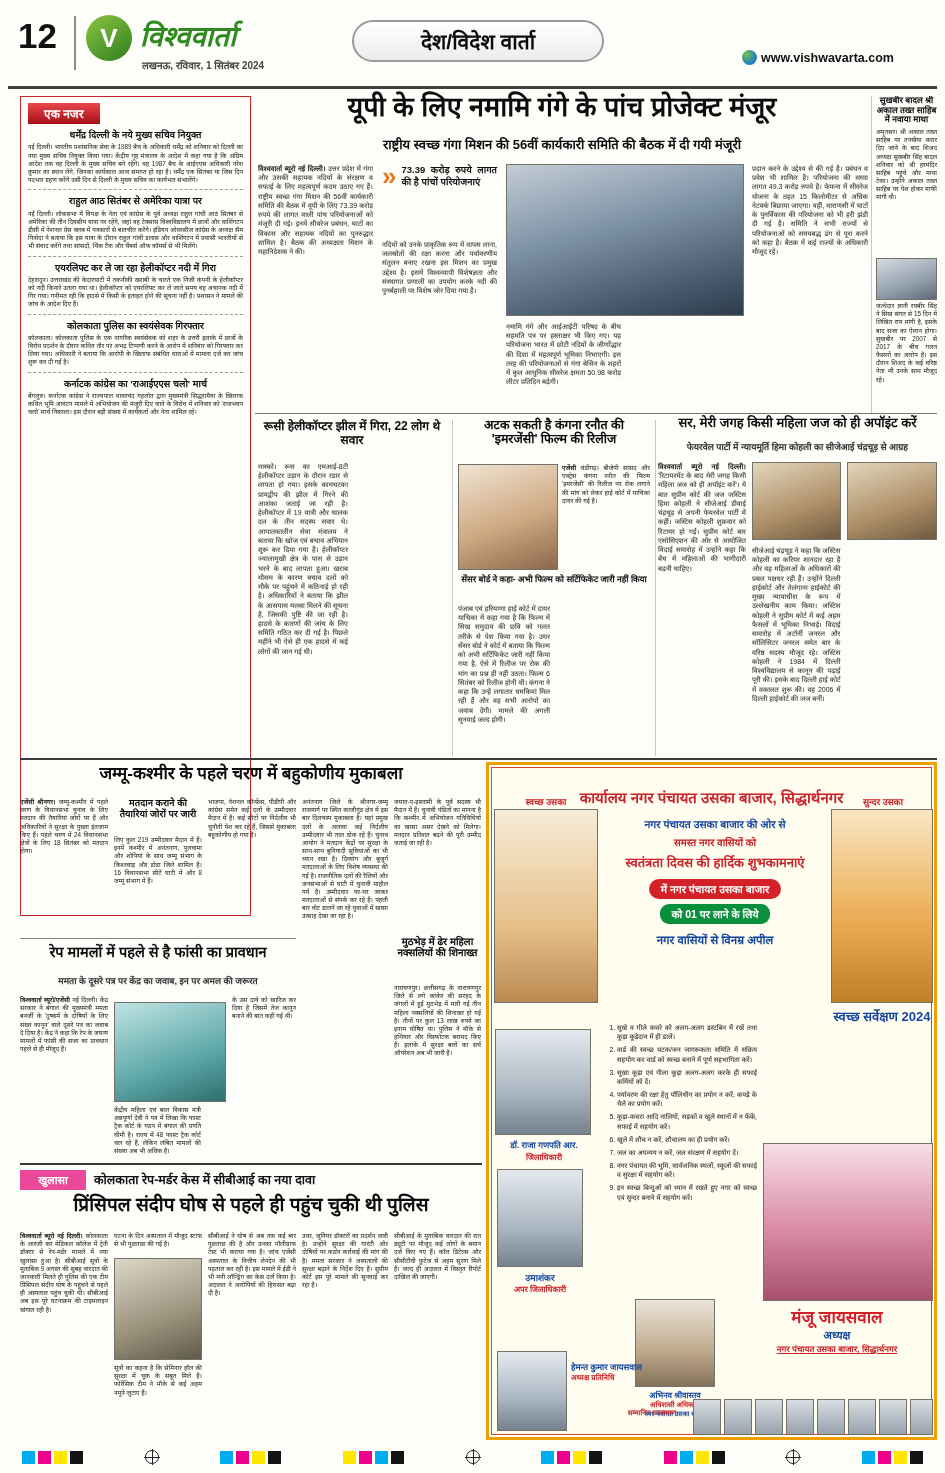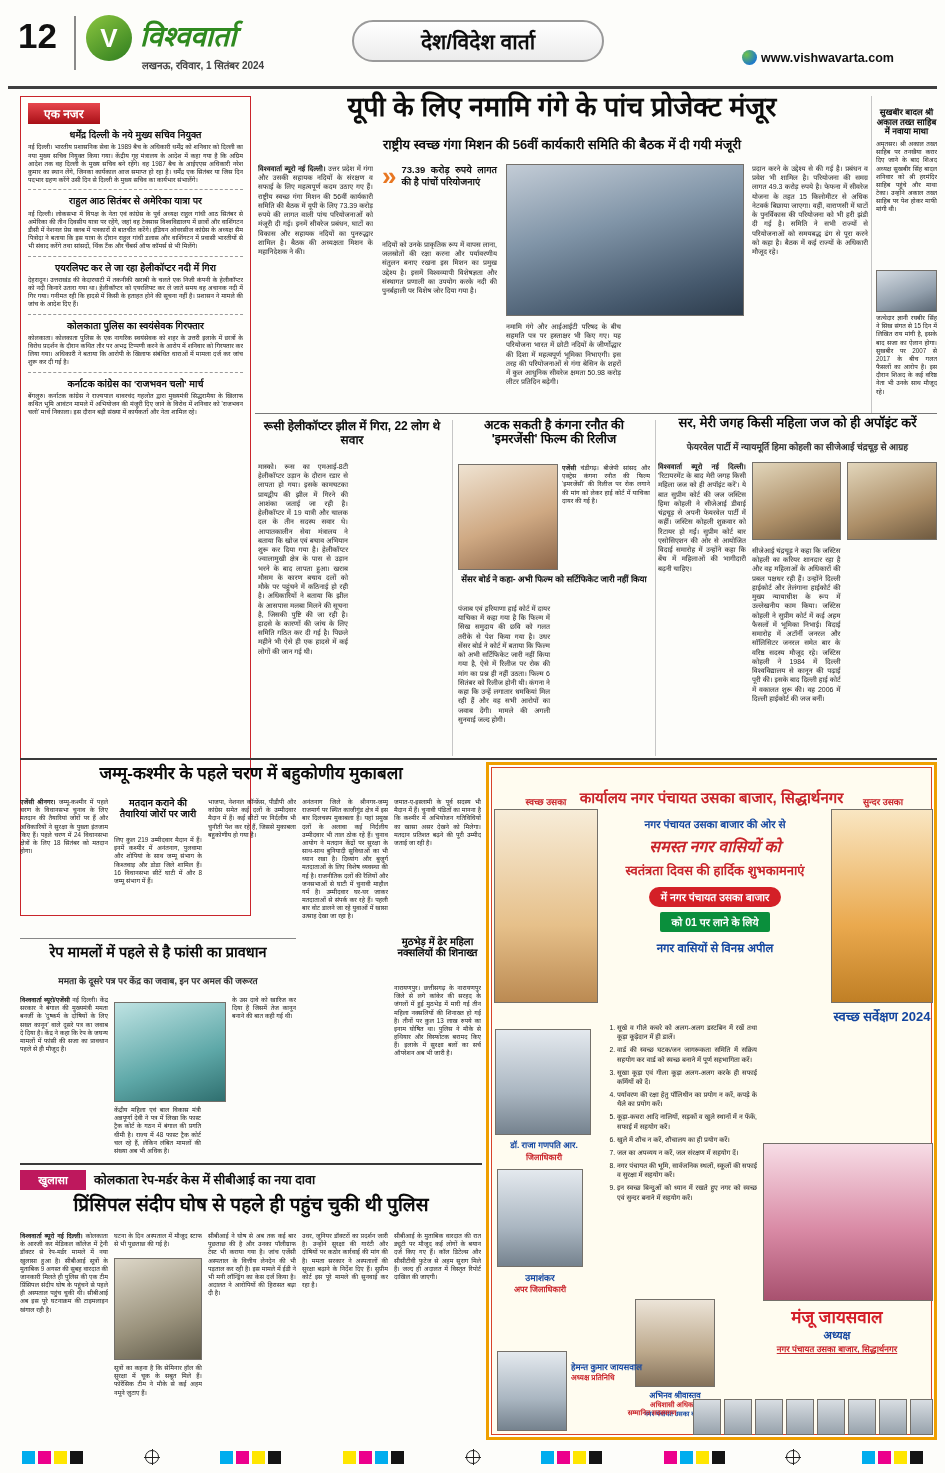--- a/index.html
+++ b/index.html
@@ -39,27 +39,27 @@
   .en-box{border:1px solid #c9252b;padding:0 7px 6px 7px;overflow:hidden;background:#fffefb;}
   .en-tab{display:inline-block;background:linear-gradient(#e8474d,#a80f16);color:#fff;font-weight:bold;
        font-size:12px;padding:2px 16px;margin:6px 0 3px 0;}
   .en-item{border-bottom:1px dashed #9a9a9a;padding-bottom:5px;margin-bottom:5px;}
   .en-item:last-child{border-bottom:none;}
   .en-t{font-size:9.5px;font-weight:bold;text-align:center;margin:2px 0 3px 0;line-height:1.2;}
   
   .pq{font-size:9.5px;font-weight:bold;line-height:1.3;text-align:justify;color:#111;}
   .pq::before{content:"»";color:#e87722;font-size:26px;font-weight:bold;float:left;margin:-4px 5px 0 0;}
   
-  .kicker-box{background:#be185d;color:#fff;font-weight:bold;font-size:11px;text-align:center;line-height:20px;}
+  .kicker-box{background:#ec4899;color:#fff;font-weight:bold;font-size:11px;text-align:center;line-height:20px;}
   
   .ad-box{border:3px solid #ef9f00;background:#fffcf0;box-shadow:inset 0 0 0 2px #fff,inset 0 0 0 3px #d8432a;}
   .pill-red{display:inline-block;background:#d42027;color:#fff;font-weight:bold;font-size:10.5px;
        padding:3px 12px;border-radius:13px;}
   .pill-green{display:inline-block;background:#0a8f3c;color:#fff;font-weight:bold;font-size:10.5px;
-       padding:3px 12px;border-radius:2px;}
+       padding:3px 12px;border-radius:9px;}
   .blue{color:#14469f;} .red{color:#c9252b;}
   .appeal-list{margin:0;padding:0 0 0 14px;}
   .appeal-list li{font-size:6.8px;line-height:1.35;text-align:justify;margin-bottom:4px;color:#151515;}
   
   .marks{display:flex;align-items:center;justify-content:space-between;padding:0 14px;}
   .mk-group{display:flex;gap:3px;align-items:center;}
   .sq{width:13px;height:13px;display:inline-block;}
   .sq-c{background:#00adee;} .sq-m{background:#ec008c;} .sq-y{background:#ffe600;} .sq-k{background:#141414;}
   .reg{width:12px;height:12px;border:1.5px solid #222;border-radius:50%;position:relative;}
   .reg::before{content:"";position:absolute;left:50%;top:-2px;bottom:-2px;width:1px;background:#222;}
@@ -91,41 +91,41 @@
     </div>
     <div class="en-item">
       <div class="en-t">एयरलिफ्ट कर ले जा रहा हेलीकॉप्टर नदी में गिरा</div>
       <div class="tiny" style="max-height:86px;">देहरादून। उत्तराखंड की केदारघाटी में तकनीकी खराबी के चलते एक निजी कंपनी के हेलीकॉप्टर को नदी किनारे उतारा गया था। हेलीकॉप्टर को एयरलिफ्ट कर ले जाते समय वह अचानक नदी में गिर गया। गनीमत रही कि हादसे में किसी के हताहत होने की सूचना नहीं है। प्रशासन ने मामले की जांच के आदेश दिए हैं।</div>
     </div>
     <div class="en-item">
       <div class="en-t">कोलकाता पुलिस का स्वयंसेवक गिरफ्तार</div>
       <div class="tiny" style="max-height:80px;">कोलकाता। कोलकाता पुलिस के एक नागरिक स्वयंसेवक को शहर के उत्तरी इलाके में छात्रों के विरोध प्रदर्शन के दौरान कथित तौर पर अभद्र टिप्पणी करने के आरोप में शनिवार को गिरफ्तार कर लिया गया। अधिकारी ने बताया कि आरोपी के खिलाफ संबंधित धाराओं में मामला दर्ज कर जांच शुरू कर दी गई है।</div>
     </div>
     <div class="en-item">
-      <div class="en-t">कर्नाटक कांग्रेस का 'राजभवन चलो' मार्च</div>
+      <div class="en-t">कर्नाटक कांग्रेस का 'राआईएएस चलो' मार्च</div>
       <div class="tiny" style="max-height:78px;">बेंगलुरु। कर्नाटक कांग्रेस ने राज्यपाल थावरचंद गहलोत द्वारा मुख्यमंत्री सिद्धरामैया के खिलाफ कथित भूमि आवंटन मामले में अभियोजन की मंजूरी दिए जाने के विरोध में शनिवार को 'राजभवन चलो' मार्च निकाला। इस दौरान बड़ी संख्या में कार्यकर्ता और नेता शामिल रहे।</div>
     </div>
   </div>
 
   <div class="abs hl" style="left:255px;top:92px;width:614px;height:42px;font-size:27px;">यूपी के लिए नमामि गंगे के पांच प्रोजेक्ट मंजूर</div>
   <div class="abs hl" style="left:255px;top:138px;width:614px;height:20px;font-size:13px;">राष्ट्रीय स्वच्छ गंगा मिशन की 56वीं कार्यकारी समिति की बैठक में दी गयी मंजूरी</div>
 
   <div class="abs body-txt" style="left:258px;top:164px;width:115px;height:252px;">
     <b>विश्ववार्ता ब्यूरो</b>
     <b>नई दिल्ली।</b>
     <span>उत्तर प्रदेश में गंगा और उसकी सहायक नदियों के संरक्षण व सफाई के लिए महत्वपूर्ण कदम उठाए गए हैं। राष्ट्रीय स्वच्छ गंगा मिशन की 56वीं कार्यकारी समिति की बैठक में यूपी के लिए 73.39 करोड़ रुपये की लागत वाली पांच परियोजनाओं को मंजूरी दी गई। इनमें सीवरेज प्रबंधन, घाटों का विकास और सहायक नदियों का पुनरुद्धार शामिल है। बैठक की अध्यक्षता मिशन के महानिदेशक ने की।</span>
   </div>
   <div class="abs pq" style="left:382px;top:164px;width:115px;height:70px;">73.39 करोड़ रुपये लागत की है पांचों परियोजनाएं</div>
   <div class="abs body-txt" style="left:382px;top:240px;width:115px;height:176px;">नदियों को उनके प्राकृतिक रूप में वापस लाना, जलस्रोतों की रक्षा करना और पर्यावरणीय संतुलन बनाए रखना इस मिशन का प्रमुख उद्देश्य है। इसमें विश्वव्यापी विशेषज्ञता और संस्थागत प्रणाली का उपयोग करके नदी की पुनर्बहाली पर विशेष जोर दिया गया है।</div>
   <div class="abs photo ph-meeting" style="left:506px;top:164px;width:238px;height:152px;"></div>
   <div class="abs body-txt cols2" style="left:506px;top:322px;width:238px;height:94px;">नमामि गंगे और आईआईटी परिषद के बीच सहमति पत्र पर हस्ताक्षर भी किए गए। यह परियोजना भारत में छोटी नदियों के जीर्णोद्धार की दिशा में महत्वपूर्ण भूमिका निभाएगी। इस तरह की परियोजनाओं से गंगा बेसिन के शहरों में कुल आधुनिक सीवरेज क्षमता 50.98 करोड़ लीटर प्रतिदिन बढ़ेगी।</div>
   <div class="abs body-txt" style="left:752px;top:164px;width:116px;height:252px;">प्रदान करने के उद्देश्य से की गई है। प्रबंधन व प्रवेश भी शामिल है। परियोजना की समग्र लागत 49.3 करोड़ रुपये है। फेफना में सीवरेज योजना के तहत 15 किलोमीटर से अधिक नेटवर्क बिछाया जाएगा। वहीं, वाराणसी में घाटों के पुनर्विकास की परियोजना को भी हरी झंडी दी गई है। समिति ने सभी राज्यों से परियोजनाओं को समयबद्ध ढंग से पूरा करने को कहा है। बैठक में कई राज्यों के अधिकारी मौजूद रहे।</div>
 
   <div class="vrule" style="left:871px;top:96px;height:318px;"></div>
-  <div class="abs" style="left:876px;top:96px;width:61px;height:318px;overflow:hidden;margin-top:12px;">
+  <div class="abs" style="left:876px;top:96px;width:61px;height:318px;overflow:hidden;">
     <div class="hl" style="font-size:8.5px;margin-bottom:3px;">सुखबीर बादल श्री अकाल तख्त साहिब में नवाया माथा</div>
     <div class="tiny" style="height:128px;">अमृतसर। श्री अकाल तख्त साहिब पर तनखैया करार दिए जाने के बाद शिअद अध्यक्ष सुखबीर सिंह बादल शनिवार को श्री हरमंदिर साहिब पहुंचे और माथा टेका। उन्होंने अकाल तख्त साहिब पर पेश होकर माफी मांगी थी।</div>
     <div class="photo ph-sukhbir" style="width:100%;height:42px;margin:2px 0;"></div>
     <div class="tiny" style="height:120px;">जत्थेदार ज्ञानी रघबीर सिंह ने सिख संगत से 15 दिन में लिखित राय मांगी है, इसके बाद सजा का ऐलान होगा। सुखबीर पर 2007 से 2017 के बीच गलत फैसलों का आरोप है। इस दौरान शिअद के कई वरिष्ठ नेता भी उनके साथ मौजूद रहे।</div>
   </div>
 
   <div class="hrule" style="left:255px;top:413px;width:682px;height:1px;background:#777;"></div>
   <div class="vrule" style="left:452px;top:420px;height:336px;"></div>
   <div class="vrule" style="left:655px;top:420px;height:336px;"></div>
 
@@ -200,21 +200,21 @@
   <div class="abs tiny" style="left:394px;top:1232px;width:87px;height:206px;">सीबीआई के मुताबिक वारदात की रात ड्यूटी पर मौजूद कई लोगों के बयान दर्ज किए गए हैं। कॉल डिटेल्स और सीसीटीवी फुटेज से अहम सुराग मिले हैं। जल्द ही अदालत में विस्तृत रिपोर्ट दाखिल की जाएगी।</div>
 
   <div class="abs ad-box" style="left:486px;top:762px;width:451px;height:678px;">
     <div class="abs c b red" style="left:0;top:6px;width:100%;font-size:15px;margin-top:16px;">कार्यालय नगर पंचायत उसका बाजार, सिद्धार्थनगर</div>
     <div class="abs c b red" style="left:4px;top:30px;width:106px;font-size:9px;">स्वच्छ उसका</div>
     <div class="abs c b red" style="left:341px;top:30px;width:106px;font-size:9px;">सुन्दर उसका</div>
     <div class="abs photo ph-modi" style="left:5px;top:44px;width:104px;height:194px;"></div>
     <div class="abs photo ph-yogi" style="left:342px;top:44px;width:102px;height:194px;"></div>
     <div class="abs c" style="left:112px;top:52px;width:228px;">
       <div class="b blue" style="font-size:10.5px;">नगर पंचायत उसका बाजार की ओर से</div>
-      <div class="b red" style="font-size:16px;margin-top:4px;font-style:italic;">समस्त नगर वासियों को</div>
+      <div class="b red" style="font-size:10px;margin-top:4px;">समस्त नगर वासियों को</div>
       <div class="b red" style="font-size:13px;margin-top:4px;">स्वतंत्रता दिवस की हार्दिक शुभकामनाएं</div>
       <div style="margin-top:8px;"><span class="pill-red">में नगर पंचायत उसका बाजार</span></div>
       <div style="margin-top:5px;"><span class="pill-green">को 01 पर लाने के लिये</span></div>
       <div class="b blue" style="font-size:11.5px;margin-top:8px;">नगर वासियों से विनम्र अपील</div>
     </div>
     <div class="abs c b blue" style="left:342px;top:244px;width:102px;font-size:13px;line-height:1.25;">स्वच्छ सर्वेक्षण 2024</div>
 
     <div class="abs photo ph-official" style="left:6px;top:264px;width:96px;height:106px;"></div>
     <div class="abs c b blue" style="left:0;top:374px;width:110px;font-size:8.5px;">डॉ. राजा गणपति आर.</div>
     <div class="abs c b red" style="left:0;top:386px;width:110px;font-size:8px;">जिलाधिकारी</div>

